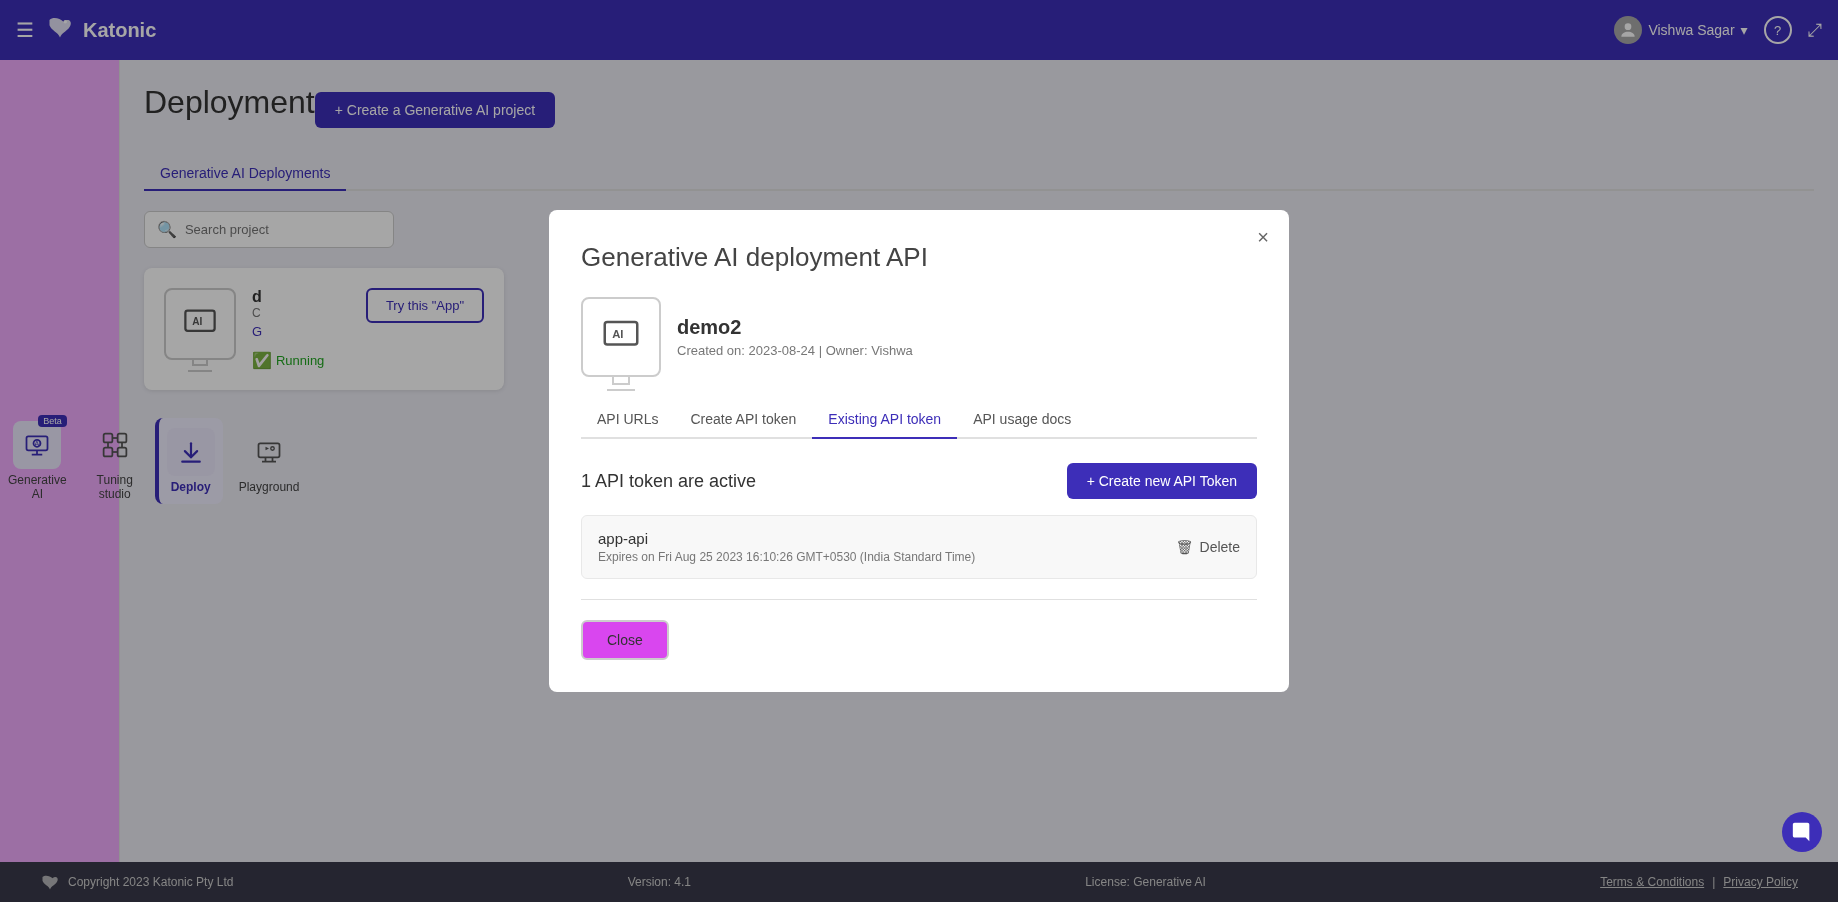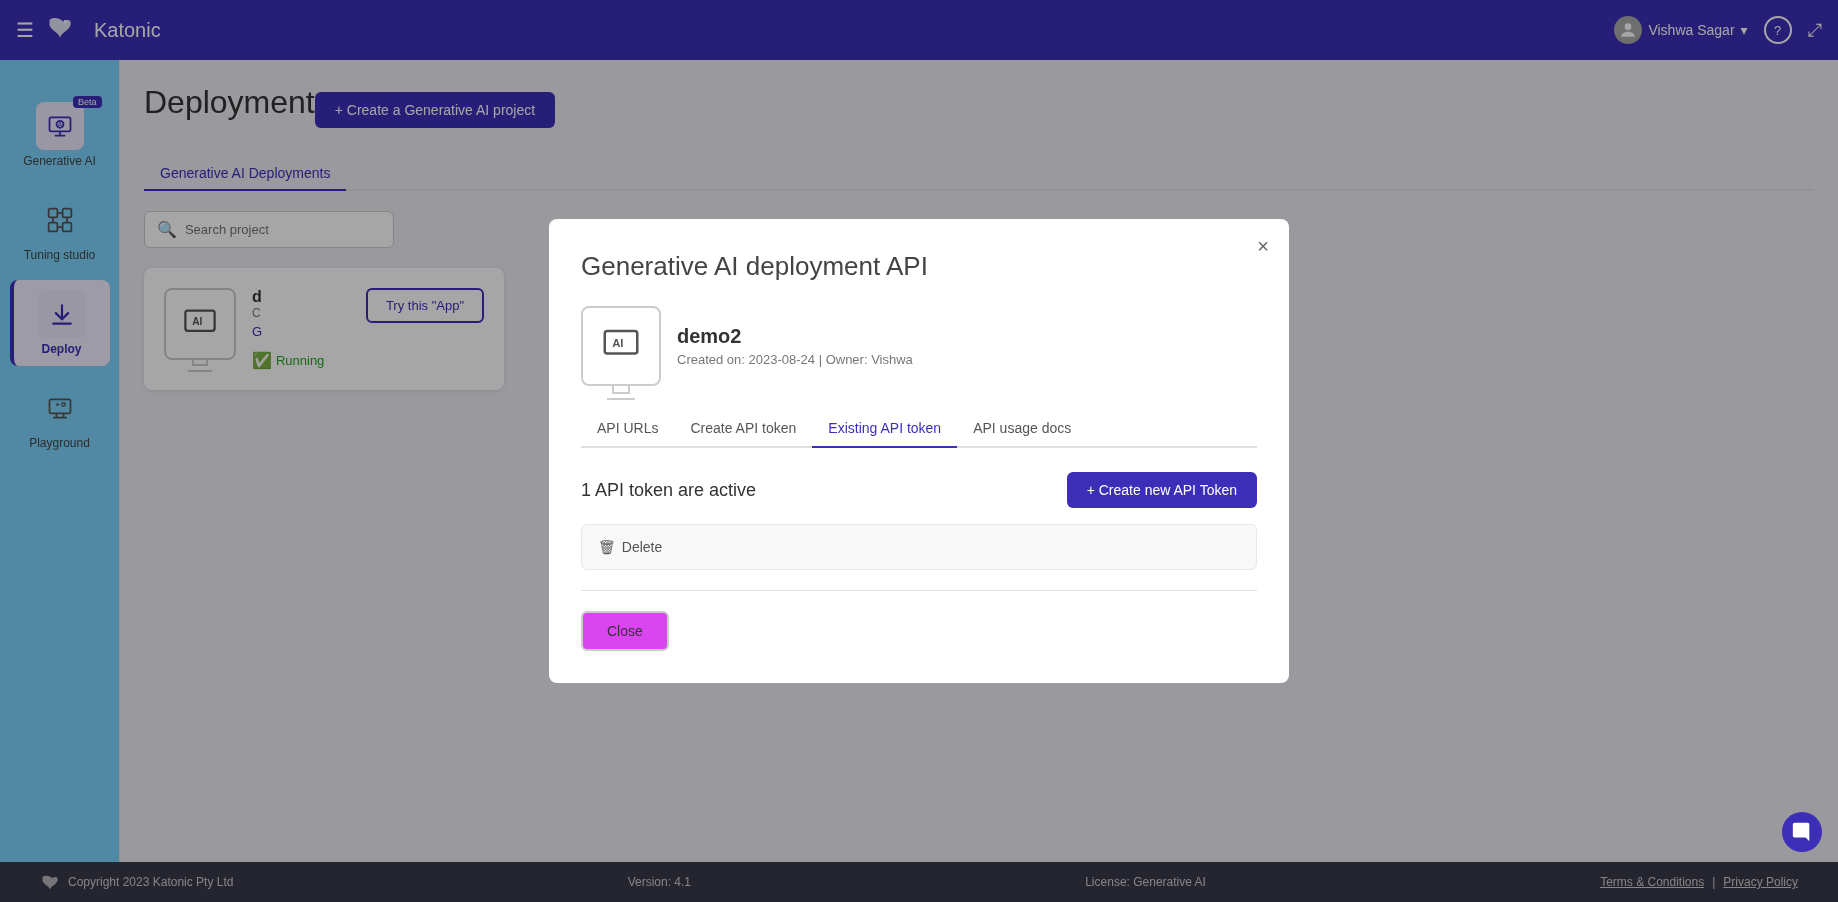--- a/index.html
+++ b/index.html
@@ -12,36 +12,36 @@
       display: flex;
       align-items: center;
       padding: 0 16px;
       justify-content: space-between;
       position: fixed;
       top: 0; left: 0; right: 0;
       z-index: 100;
     }
     .navbar-left { display: flex; align-items: center; gap: 12px; }
     .hamburger-icon { color: white; font-size: 20px; cursor: pointer; }
-    .logo { display: flex; align-items: center; gap: 20px; color: white; font-size: 20px; font-weight: 400; }
+    .logo { display: flex; align-items: center; gap: 9px; color: white; font-size: 20px; font-weight: 700; }
     .navbar-right { display: flex; align-items: center; gap: 16px; color: white; }
     .user-info { display: flex; align-items: center; gap: 6px; cursor: pointer; font-size: 14px; }
     .user-avatar { width: 28px; height: 28px; background: #aaa; border-radius: 50%; display: flex; align-items: center; justify-content: center; font-size: 14px; }
     .help-icon { color: white; font-size: 18px; cursor: pointer; border: 2px solid white; border-radius: 50%; width: 28px; height: 28px; display: flex; align-items: center; justify-content: center; font-size: 13px; }
 
     
     .sidebar {
       position: fixed;
       top: 60px;
       left: 0;
       bottom: 40px;
       width: 120px;
-      background: #7dd3fc;
-      display: flex;
-      flex-direction: column;
+      background: #f0abfc;
+      display: flex;
+      flex-direction: row;
       align-items: center;
       padding: 32px 0;
       gap: 8px;
       z-index: 50;
       border-right: 1px solid #e0e0e0;
     }
     .sidebar-item {
       display: flex;
       flex-direction: column;
       align-items: center;
@@ -412,20 +412,24 @@
     </div>
 
     
     <div class="api-token-header">
       <span class="api-token-count">1 API token are active</span>
       <button class="create-btn">+ Create new API Token</button>
     </div>
 
     
     <div class="token-row">
+      <div class="token-info">
+        <div class="token-name">app-api</div>
+        <div class="token-expires">Expires on Fri Aug 25 2023 16:10:26 GMT+0530 (India Standard Time)</div>
+      </div>
       <button class="delete-btn">
         <span>🗑</span>
         <span>Delete</span>
       </button>
     </div>
 
     <hr class="modal-divider">
 
     
     <button class="close-btn">Close</button>

